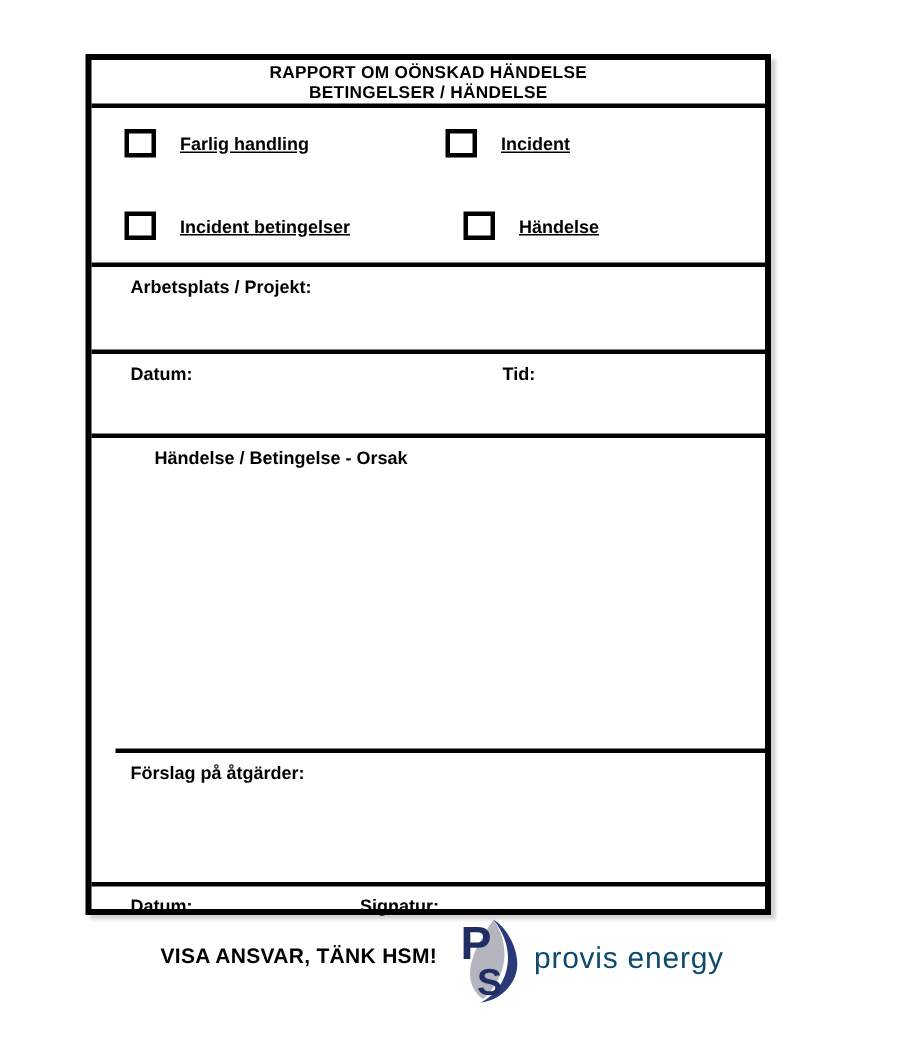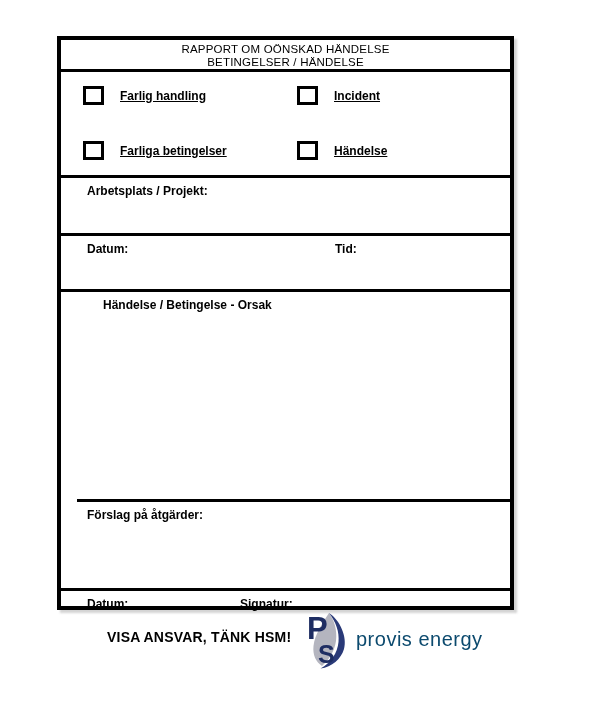--- a/index.html
+++ b/index.html
@@ -29,31 +29,31 @@
     position: relative;
     border-bottom: 3px solid #000000;
     flex: none;
   }
   .section.last { border-bottom: none; }
 
   .form-header {
     height: 32px;
     text-align: center;
     padding-top: 3px;
-    font-weight: normal;
+    font-weight: bold;
     font-size: 11.5px;
     line-height: 13px;
     letter-spacing: 0.2px;
   }
   .sec-checkboxes { height: 106px; }
   .cb-item { position: absolute; display: flex; align-items: center; }
   .cb-item.r1c1 { left: 22px;  top: 14px; }
   .cb-item.r1c2 { left: 236px; top: 14px; }
   .cb-item.r2c1 { left: 22px;  top: 69px; }
-  .cb-item.r2c2 { left: 236px; top: 69px; }
+  .cb-item.r2c2 { left: 248px; top: 69px; }
   .cb-box {
     width: 21px;
     height: 19px;
     border: 3px solid #000000;
     background: #ffffff;
     flex: none;
   }
   .cb-label {
     margin-left: 16px;
     font-weight: bold;
@@ -127,21 +127,21 @@
       <div class="cb-item r1c1">
         <span class="cb-box"></span>
         <span class="cb-label">Farlig handling</span>
       </div>
       <div class="cb-item r1c2">
         <span class="cb-box"></span>
         <span class="cb-label">Incident</span>
       </div>
       <div class="cb-item r2c1">
         <span class="cb-box"></span>
-        <span class="cb-label">Farliga betingelser</span>
+        <span class="cb-label">Incident betingelser</span>
       </div>
       <div class="cb-item r2c2">
         <span class="cb-box"></span>
         <span class="cb-label">Händelse</span>
       </div>
     </div>
 
     <div class="section sec-workplace">
       <span class="field-label">Arbetsplats / Projekt:</span>
       <div class="write-area"></div>

